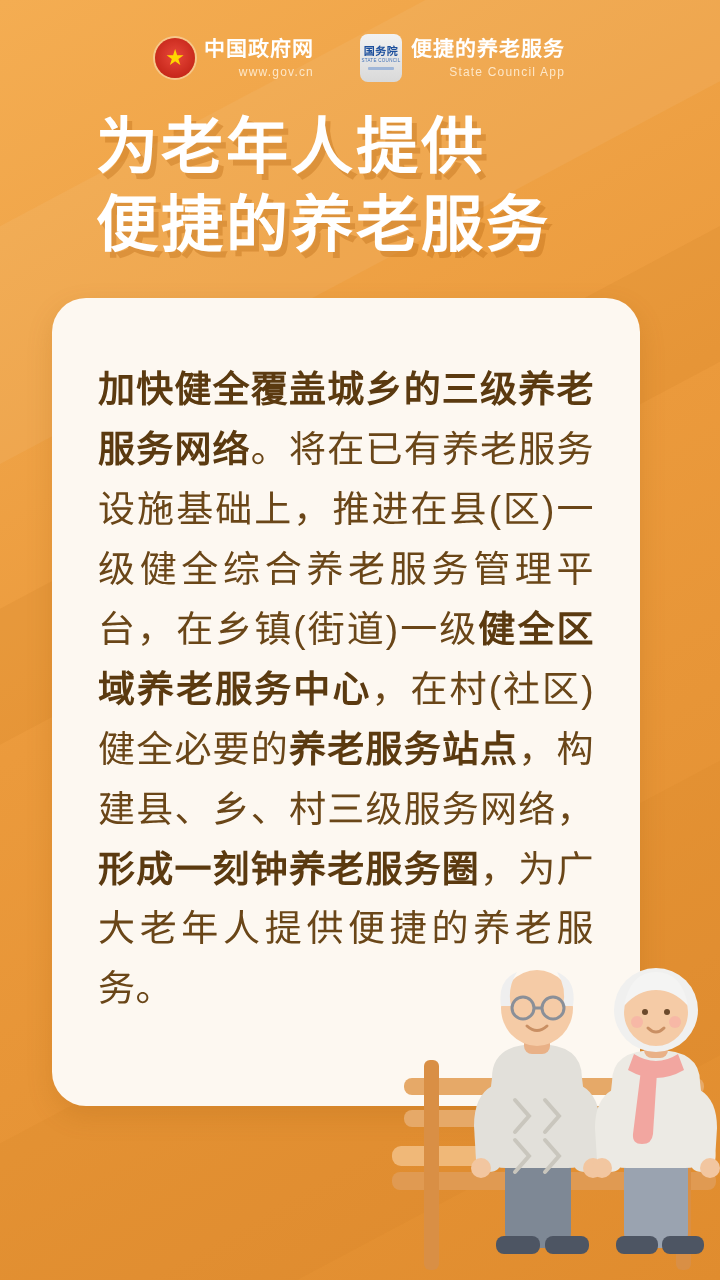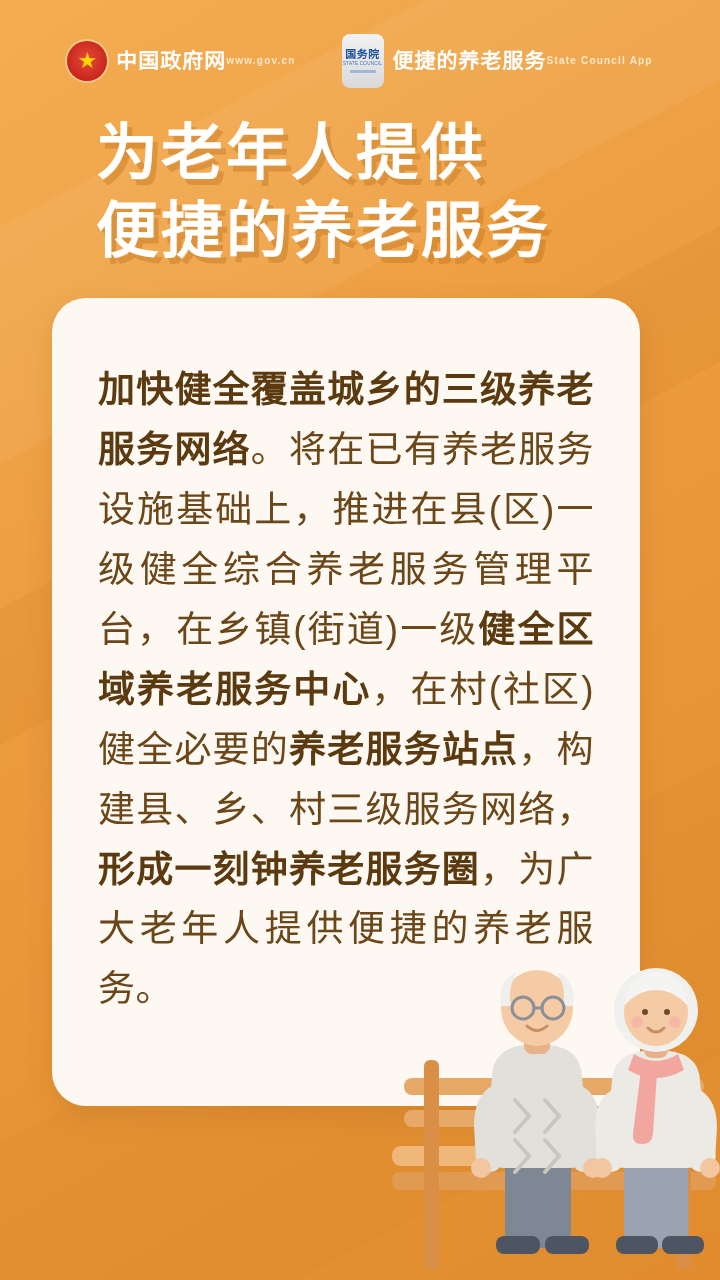--- a/index.html
+++ b/index.html
@@ -58,43 +58,43 @@
     justify-content: center;
     box-shadow: 0 0 0 2px rgba(255,255,255,0.35);
   }
   .emblem .star {
     color: #ffd700;
     font-size: 22px;
     line-height: 1;
   }
   .brand-text {
     display: flex;
-    flex-direction: row;
+    flex-direction: column;
     justify-content: center;
     line-height: 1.1;
+    align-items: flex-end;
   }
   .brand-text .cn {
     color: #ffffff;
     font-size: 21px;
     font-weight: bold;
     letter-spacing: 1px;
     white-space: nowrap;
   }
   .brand-text .en {
     color: #fde7c8;
-    font-size: 10px;
+    font-size: 12px;
     letter-spacing: 1.2px;
     white-space: nowrap;
     margin-top: 6px;
-    font-weight: bold;
   }
 
   .app-badge {
     width: 42px;
-    height: 54px;
+    height: 48px;
     border-radius: 8px;
     background: linear-gradient(180deg, #f2f2f2 0%, #d9d9d9 100%);
     display: flex;
     flex-direction: column;
     align-items: center;
     justify-content: center;
     line-height: 1.05;
   }
   .app-badge .bt {
     font-size: 11px;

